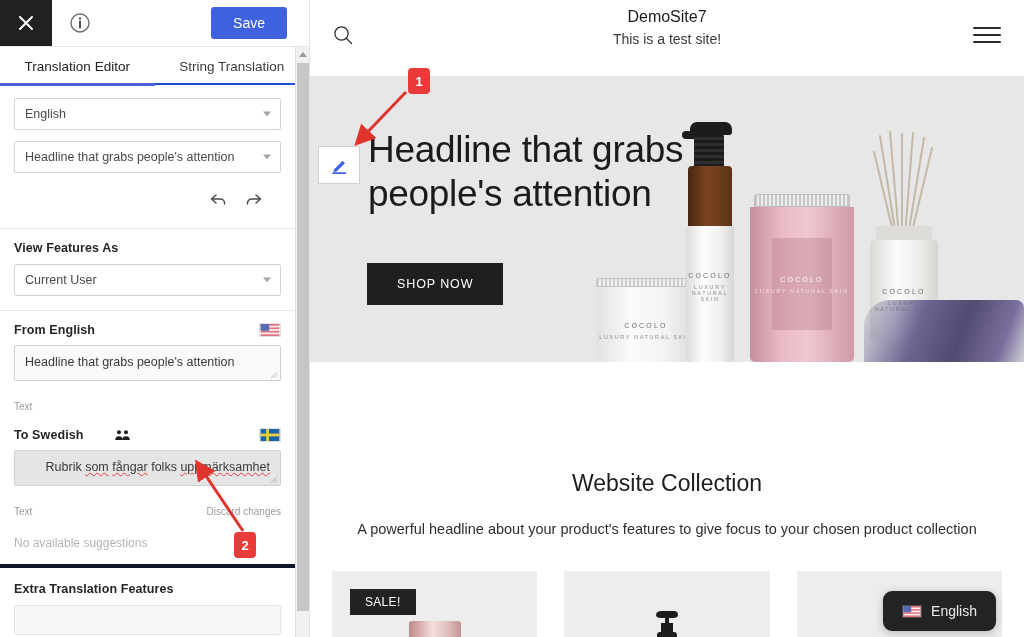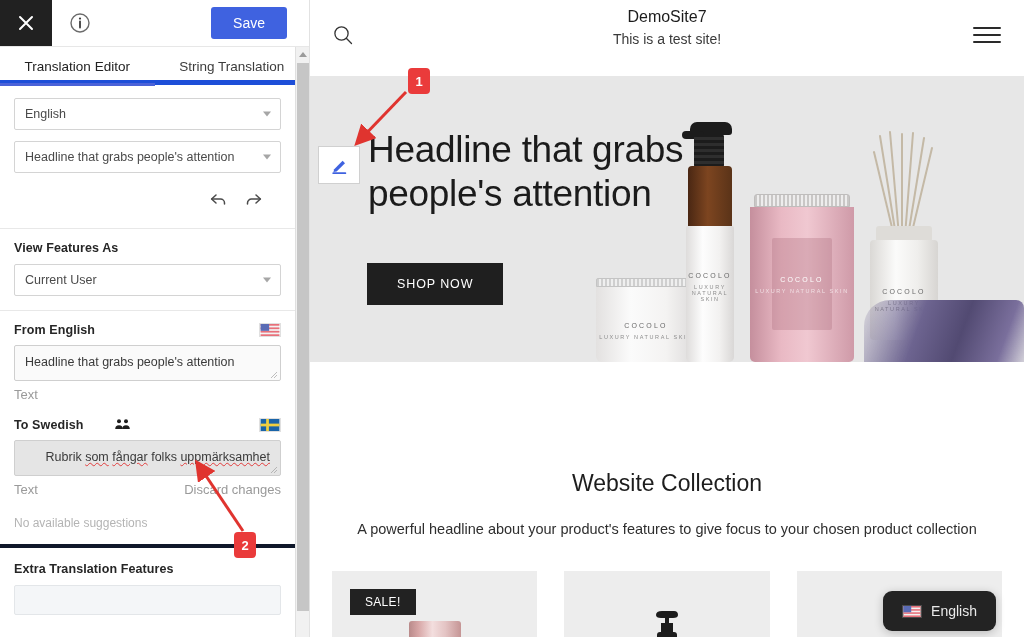--- a/index.html
+++ b/index.html
@@ -38,21 +38,21 @@
   .save-wrap { display: flex; align-items: center; padding-right: 22px; }
   .save-btn {
     background: #3f62e0; color: #fff;
     font-size: 14px; font-weight: 400;
     padding: 8px 22px; border: none; border-radius: 3px;
     cursor: pointer; line-height: 1.2;
   }
 
   .ate-tabs {
     display: flex; height: 38px;
-    border-bottom: 5px solid #1d4ed8;
+    border-bottom: 2px solid #1d4ed8;
     background: #fff;
   }
   .ate-tab {
     flex: 1; display: flex; align-items: center; justify-content: center;
     font-size: 13.5px; color: #3c3c3c; cursor: pointer;
     position: relative; height: 38px;
   }
   .ate-tab.active { color: #222; }
   .ate-tab.active::after {
     content: ""; position: absolute; left: 0; right: 0; bottom: -1px;
@@ -86,21 +86,21 @@
     display: flex; justify-content: flex-end; gap: 18px;
     padding: 8px 18px 6px 0;
   }
   .icon-btn { cursor: pointer; display: flex; align-items: center; }
 
   .sec-label {
     font-size: 12.5px; font-weight: bold; color: #262626;
     margin-bottom: 9px; letter-spacing: .1px;
   }
   .lang-head {
-    display: flex; align-items: flex-start; margin-bottom: 8px; gap: 16px;
+    display: flex; align-items: flex-end; margin-bottom: 8px; gap: 16px;
   }
   .lang-head .sec-label { margin-bottom: 0; }
   .people-ico { margin-left: 14px; display: flex; align-items: center; }
   .flag { margin-left: auto; width: 22px; height: 14px; border: 1px solid rgba(0,0,0,.12); display:block; }
 
   .ta {
     width: 100%; min-height: 36px;
     border: 1px solid #cfcfcf; border-radius: 2px;
     background: #fafafa; padding: 8px 10px;
     font-size: 12.5px; color: #3a3a3a; line-height: 1.35;
@@ -109,22 +109,22 @@
   .ta.target { background: #e5e5e5; text-align: right; }
   .ta .rs {
     position: absolute; right: 2px; bottom: 1px;
     width: 10px; height: 10px; opacity: .55;
   }
   .spell { border-bottom: 2px dotted #e23c3c; padding-bottom: 0px;
            text-decoration: underline; text-decoration-color: #e23c3c;
            text-decoration-style: wavy; text-decoration-thickness: 1px;
            border-bottom: none; }
   .meta-row {
-    display: flex; align-items: center; margin-top: 6px;
-    font-size: 13px; color: #9a9a9a;
+    display: flex; align-items: center; margin-top: 20px;
+    font-size: 10px; color: #9a9a9a;
   }
   .meta-row .right { margin-left: auto; color: #9a9a9a; cursor: pointer; }
   .no-sugg { font-size: 12px; color: #b4b4b4; margin-top: 19px; }
 
   .extra-box {
     width: 100%; height: 30px; background: #f4f6f8;
     border: 1px solid #e3e6e9; border-radius: 2px; margin-top: 4px;
   }
 
   

